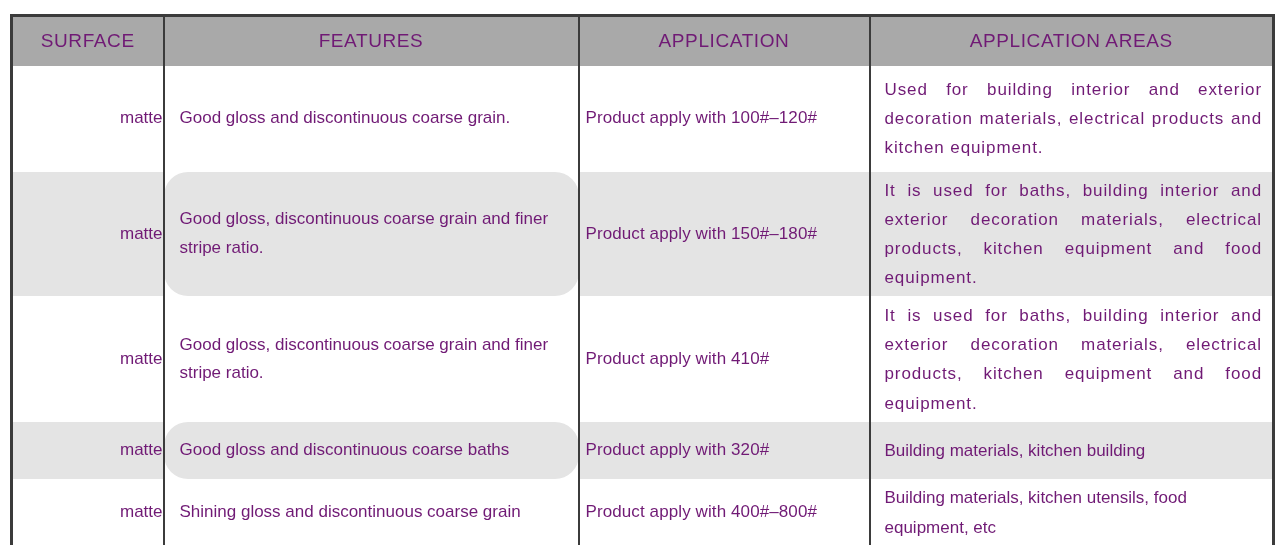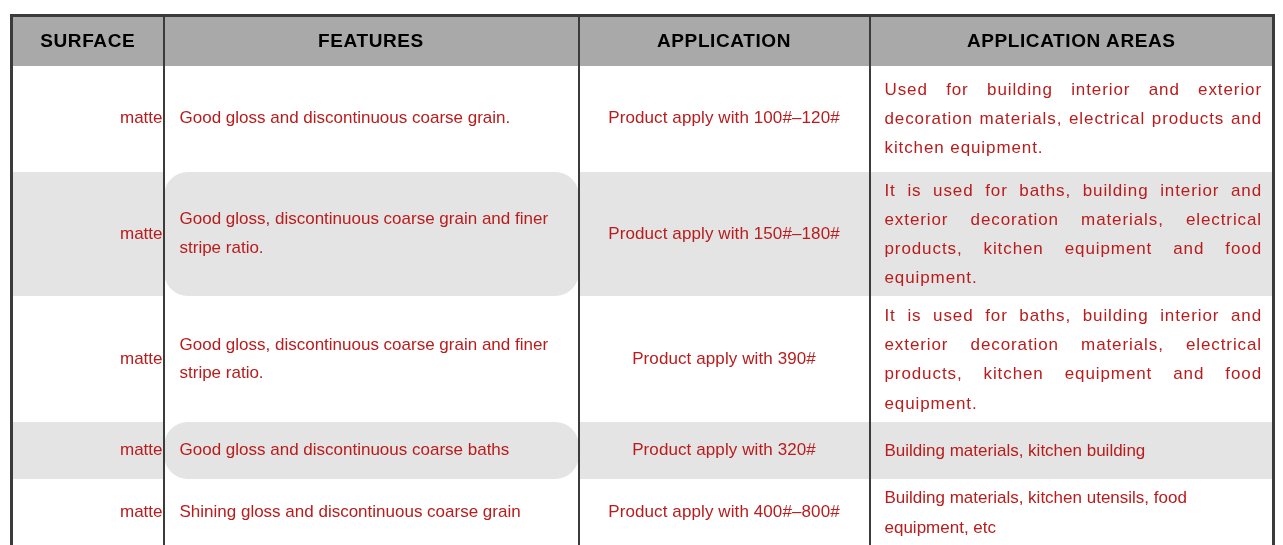--- a/index.html
+++ b/index.html
@@ -22,47 +22,47 @@
   col.c-features { width: 415px; }
   col.c-process  { width: 291px; }
   col.c-apps     { width: 404px; }
 
   th, td {
     border-left: 2px solid #3b3b3b;
     border-right: 2px solid #3b3b3b;
     border-top: none;
     border-bottom: none;
     vertical-align: middle;
-    color: #b91c1c;
+    color: #701a75;
   }
 
   thead tr { height: 50px; }
   th {
     background: #a9a9a9;
-    color: #000000;
-    font-weight: bold;
+    color: #701a75;
+    font-weight: normal;
     font-size: 19px;
     letter-spacing: 0.6px;
   }
 
   
   tbody tr { background: #ffffff; }
   tbody tr:nth-child(even) { background: #e4e4e4; }
 
   tbody tr.r1 { height: 106px; }
   tbody tr.r2 { height: 121px; }
   tbody tr.r3 { height: 126px; }
   tbody tr.r4 { height: 33px; }
   tbody tr.r5 { height: 63px; }
 
   td { font-size: 17px; line-height: 1.7; }
 
   td.cell-surface { text-align: right; }
   td.cell-features { text-align: left; padding: 4px 12px 4px 15px; border-radius: 24px; }
-  td.cell-process { text-align: center; padding: 14px 6px; letter-spacing: 0.1px; }
+  td.cell-process { text-align: left; padding: 14px 6px; letter-spacing: 0.1px; }
   td.cell-apps { text-align: left; padding: 4px 10px 4px 14px; line-height: 1.72; }
 
   
   tbody tr:nth-child(-n+3) td.cell-apps {
     text-align: justify;
     letter-spacing: 0.9px;
   }
 </style>
 </head>
 <body>
@@ -92,21 +92,21 @@
       </tr>
       <tr class="r2">
         <td class="cell-surface">matte</td>
         <td class="cell-features">Good gloss, discontinuous coarse grain and finer stripe ratio.</td>
         <td class="cell-process">Product apply with 150#–180#</td>
         <td class="cell-apps">It is used for baths, building interior and exterior decoration materials, electrical products, kitchen equipment and food equipment.</td>
       </tr>
       <tr class="r3">
         <td class="cell-surface">matte</td>
         <td class="cell-features">Good gloss, discontinuous coarse grain and finer stripe ratio.</td>
-        <td class="cell-process">Product apply with 390#</td>
+        <td class="cell-process">Product apply with 410#</td>
         <td class="cell-apps">It is used for baths, building interior and exterior decoration materials, electrical products, kitchen equipment and food equipment.</td>
       </tr>
       <tr class="r4">
         <td class="cell-surface">matte</td>
         <td class="cell-features">Good gloss and discontinuous coarse baths</td>
         <td class="cell-process">Product apply with 320#</td>
         <td class="cell-apps">Building materials, kitchen building</td>
       </tr>
       <tr class="r5">
         <td class="cell-surface">matte</td>

